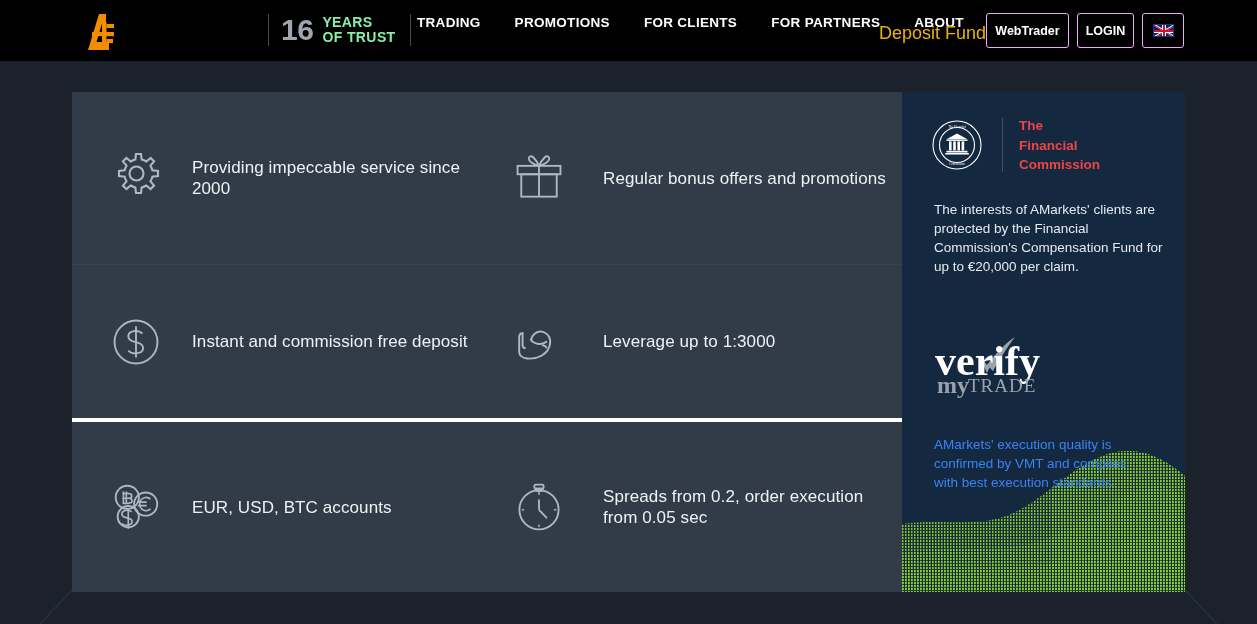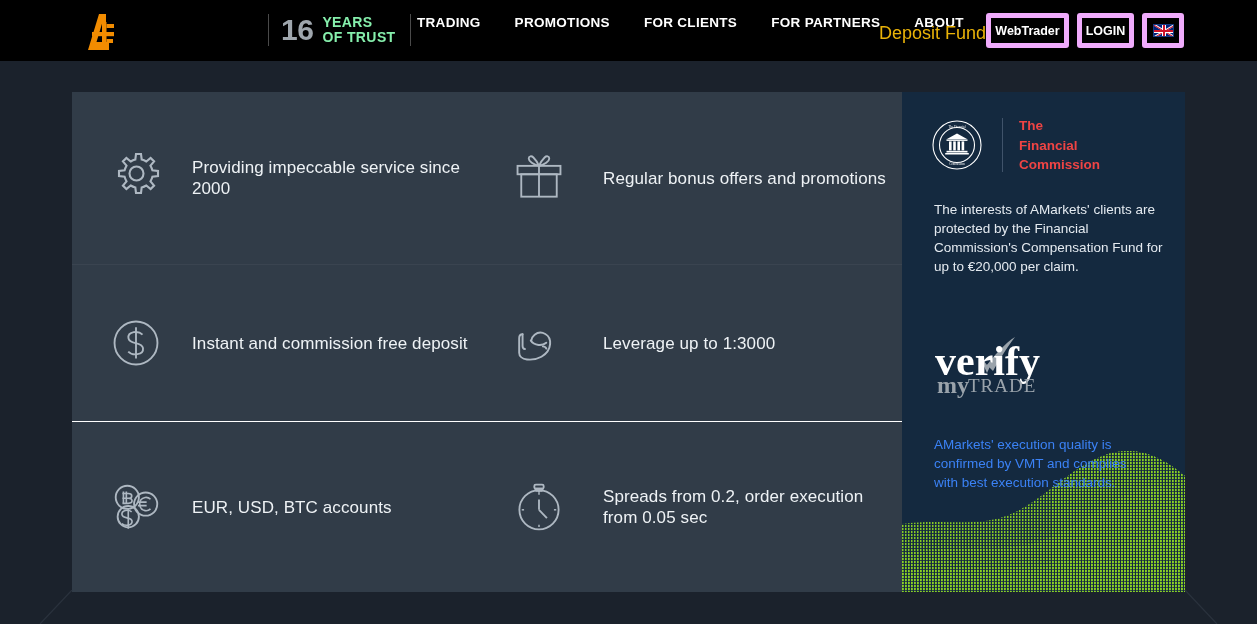--- a/index.html
+++ b/index.html
@@ -37,21 +37,21 @@
   .nav-item {
     color:#ffffff; font-size:13.5px; font-weight:bold; letter-spacing:0.3px;
     padding:0 9px; cursor:pointer; white-space:nowrap;
   }
   .deposit-link {
     position:absolute; left:879px; top:23px;
     color:#eab308; font-size:18px; white-space:nowrap; cursor:pointer;
   }
   .btn-box {
     position:absolute; top:13px; height:35px;
-    border:5px solid #f0abfc; border-radius:3px;
+    border:1px solid #f0abfc; border-radius:3px;
     display:flex; align-items:center; justify-content:center;
     color:#fff; font-size:12.5px; font-weight:bold; cursor:pointer;
     background:#000;
   }
   #btn-webtrader { left:986px; width:83px; }
   #btn-login { left:1077px; width:57px; }
   #btn-lang { left:1142px; width:42px; }
   .uk-flag {
     width:21px; height:13px; position:relative; overflow:hidden;
     background:#00247d; border:0.5px solid #1a3a80;
@@ -66,21 +66,21 @@
   .uk-h2 { width:21px; height:2.1px; background:#cf142b; top:5.4px; left:0; }
   .uk-v2 { width:2.1px; height:13px; background:#cf142b; left:9.4px; top:0; }
 
   
   .card {
     position:absolute; left:72px; top:92px; width:830px; height:500px;
     background:#313c48;
   }
   .feat-row { position:absolute; left:0; width:830px; height:160px; display:flex; }
   .feat-row.r1 { top:0; height:172px; }
-  .feat-row.r2 { top:172px; height:158px; border-top:1px solid #3a4450; border-bottom:1px solid #ffffff; }
+  .feat-row.r2 { top:172px; height:158px; border-top:1px solid #3a4450; border-bottom:4px solid #ffffff; }
   .feat-row.r3 { top:330px; height:170px; }
   .feat {
     width:415px; height:100%;
     display:flex; align-items:center; padding-left:32px;
   }
   .feat .ico {
     width:64px; height:64px; flex:0 0 64px;
     display:flex; align-items:center; justify-content:center;
     margin-right:24px;
   }

